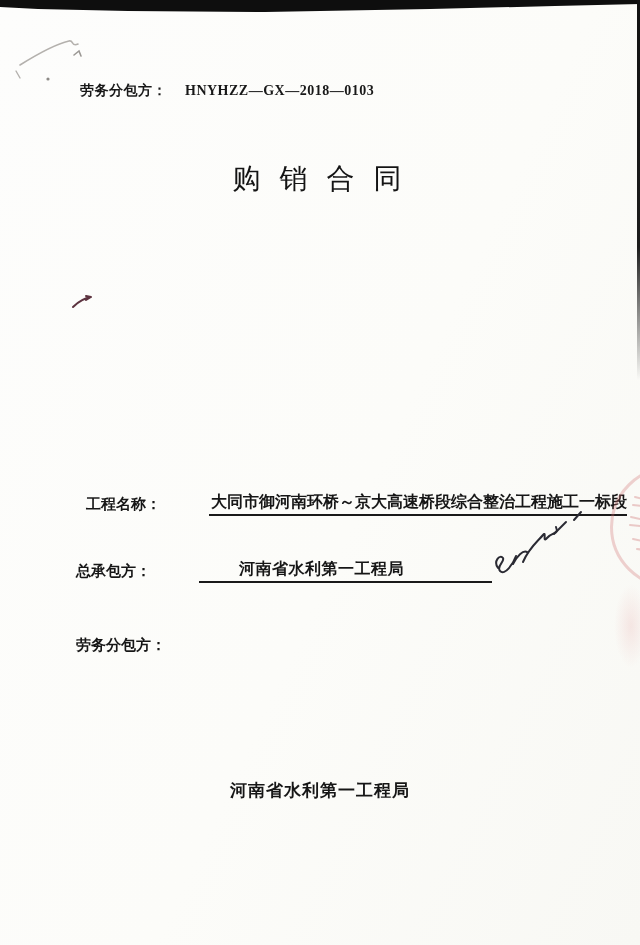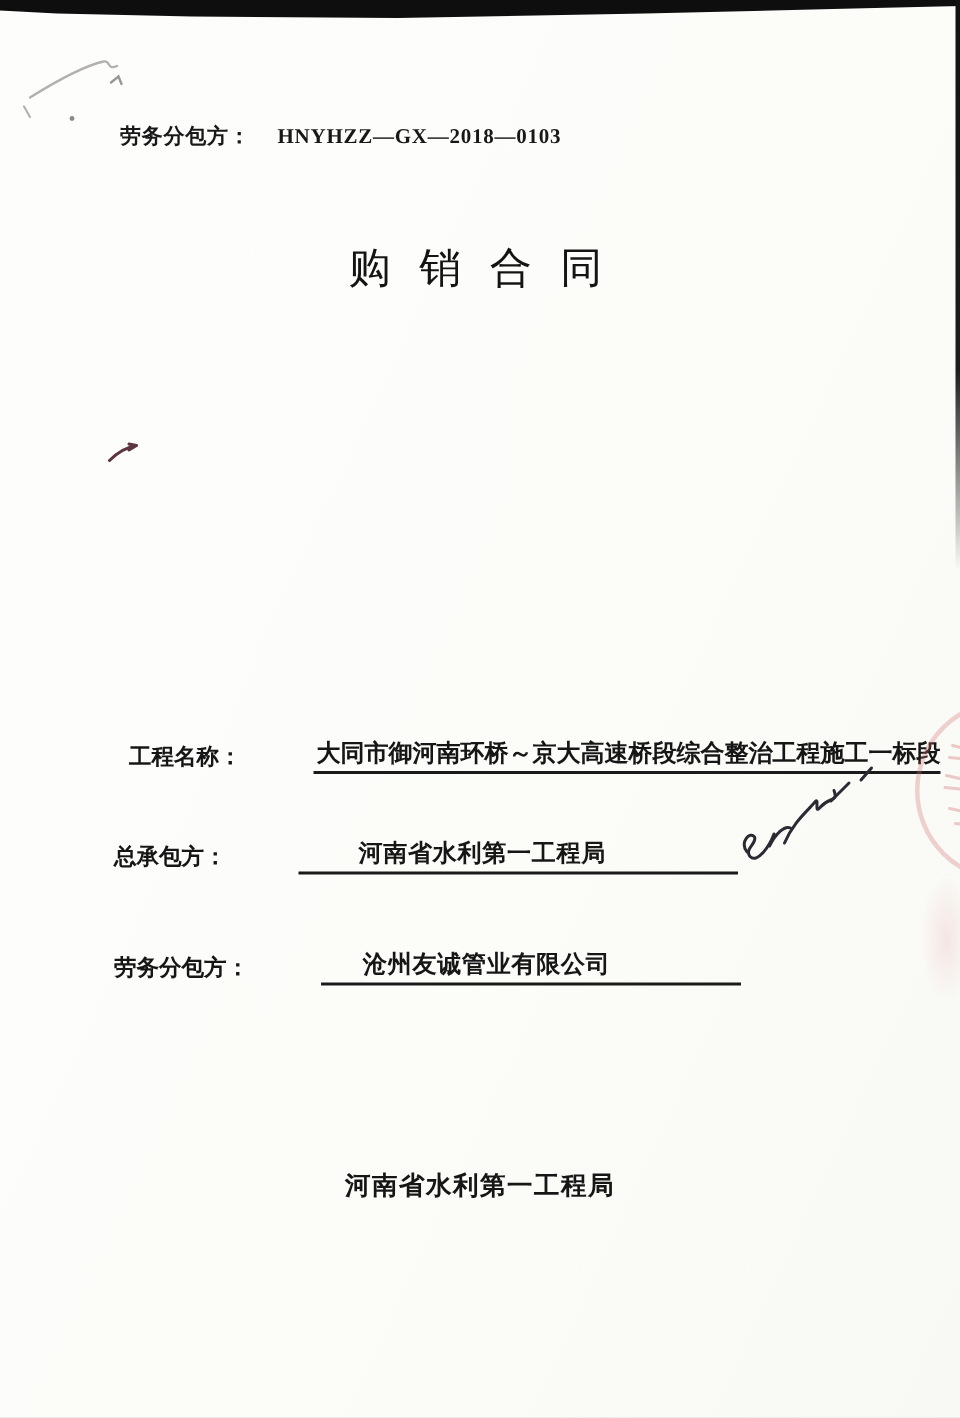--- a/index.html
+++ b/index.html
@@ -175,23 +175,20 @@
 
   <div class="field-row row-contractor">
     <span class="field-label">总承包方：</span>
     <span class="field-underline">
       <span class="field-value">河南省水利第一工程局</span>
     </span>
   </div>
 
   <div class="field-row row-subcontractor">
     <span class="field-label">劳务分包方：</span>
-    <span class="field-underline">
-      <span class="field-value">沧州友诚管业有限公司</span>
-    </span>
   </div>
 
   <div class="stamp">
     <svg class="stamp-marks" viewBox="0 0 30 70">
       <g fill="none" stroke="rgba(200,90,90,0.30)" stroke-width="2" stroke-linecap="round">
         <path d="M14,6 l8,2 M12,14 l10,1"></path>
         <path d="M10,26 l9,2 M9,34 l10,1"></path>
         <path d="M12,48 l9,2 M16,58 l8,1"></path>
       </g>
     </svg>

